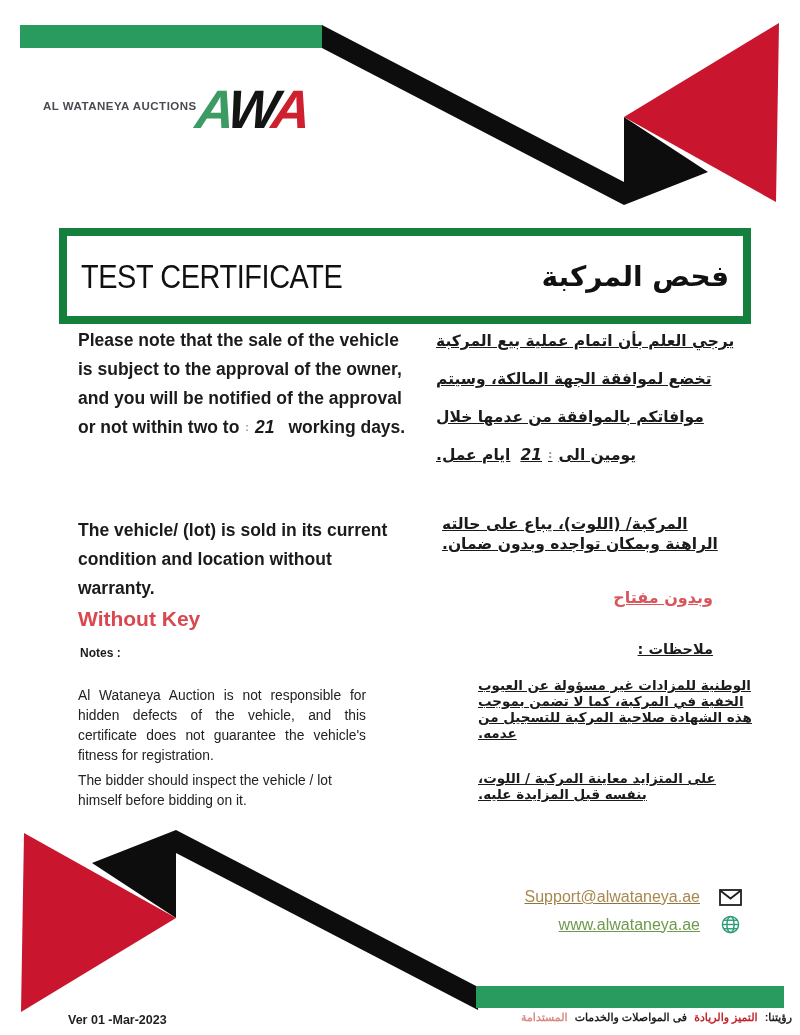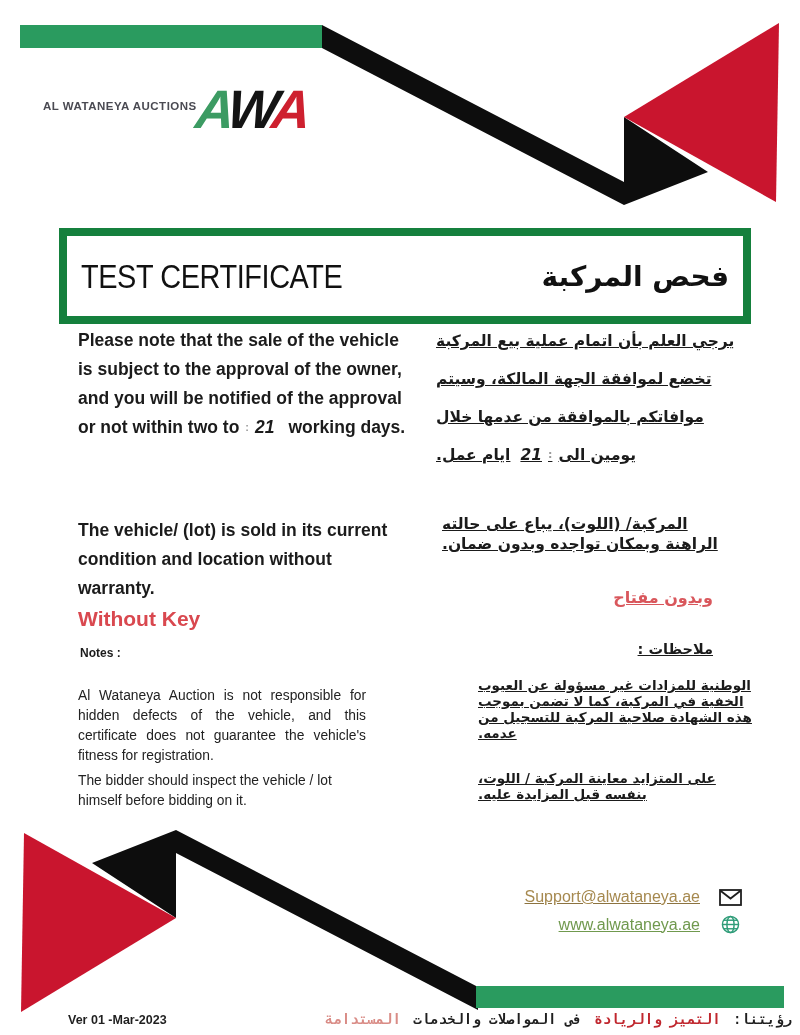--- a/index.html
+++ b/index.html
@@ -50,21 +50,21 @@
   .contact{position:absolute;right:58px;top:888px;}
   .contact-row{display:flex;justify-content:flex-end;align-items:center;margin-bottom:9px;}
   .contact-text{font-size:16px;margin-right:18px;}
   #phone-number{color:#333;}
   #email-link{color:#A6894F;text-decoration:underline;text-decoration-color:#8c7340;}
   #web-link{color:#70994E;text-decoration:underline;text-decoration-color:#70994E;}
   .cicon{width:24px;display:flex;justify-content:center;}
   
   #version{position:absolute;left:68px;top:1013px;font-size:12.5px;font-weight:bold;color:#1f1f1f;}
   #vision{position:absolute;right:8px;top:1011px;direction:rtl;white-space:nowrap;
-          font-family:Liberation Mono, monospace;font-weight:bold;font-size:14px;color:#1f1f1f;text-align:center;}
+          font-family:Liberation Sans, sans-serif;font-weight:bold;font-size:11px;color:#1f1f1f;text-align:center;}
   .vision-red{color:#C0272E;} .vision-pink{color:#D98C86;}
   #vision span{margin-left:4px;}
 </style>
 </head>
 <body>
 
 <div class="page">
 
   <svg class="decor" width="800" height="1035" viewBox="0 0 800 1035">
     <rect x="20" y="25" width="302" height="23" fill="#2A9B5F"></rect>

